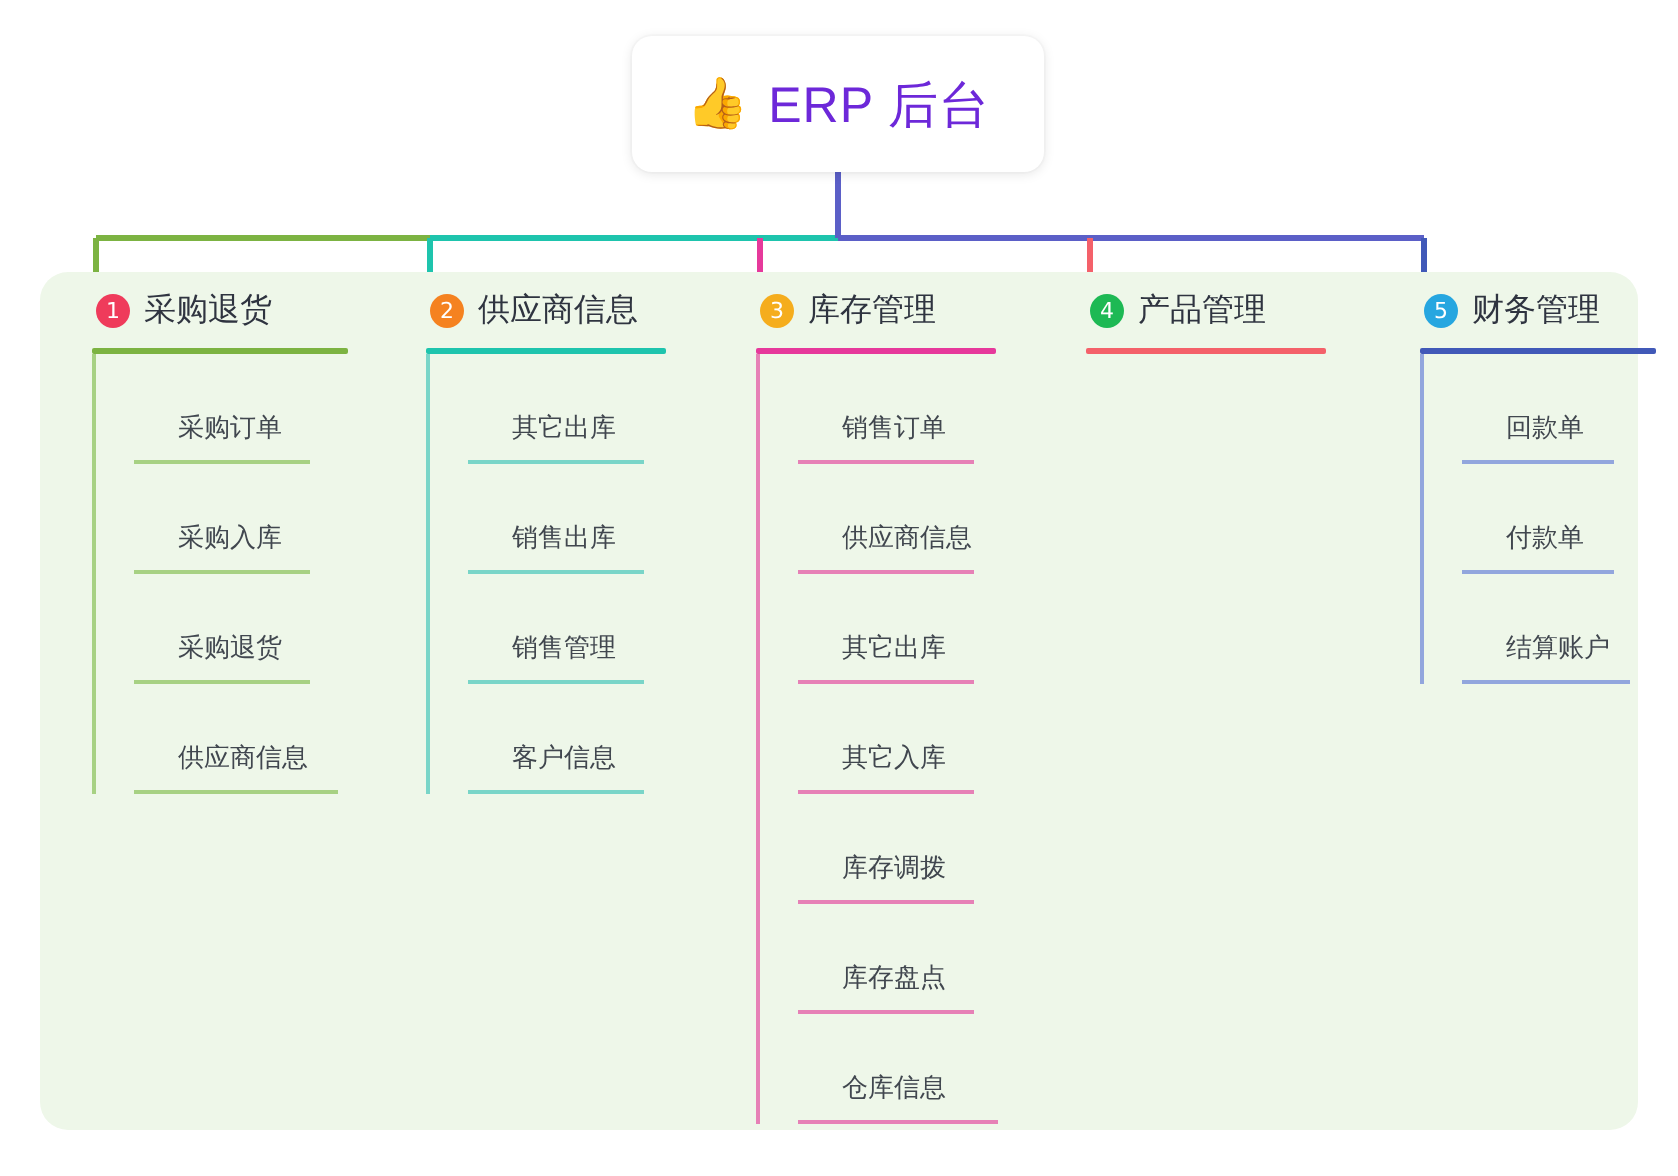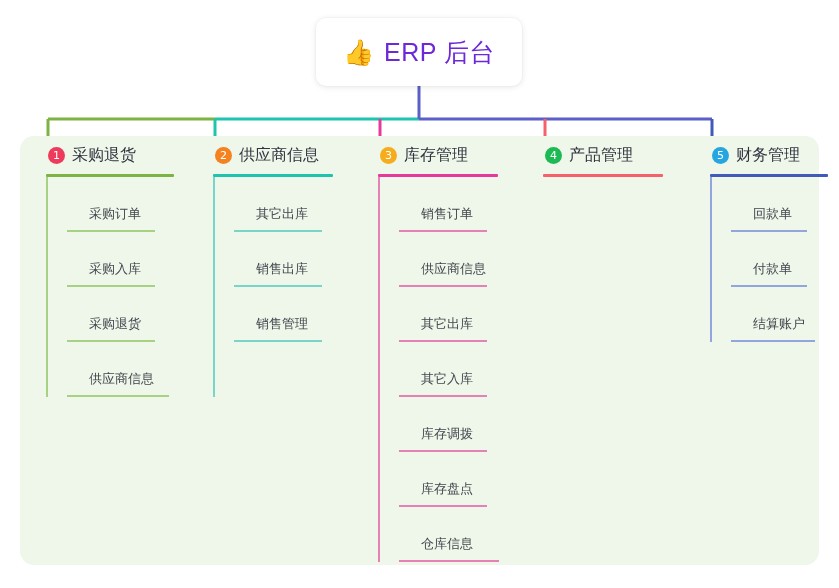--- a/index.html
+++ b/index.html
@@ -203,20 +203,24 @@
           <div class="leaf-underline" style="width: 88px; background: rgb(121, 213, 200);"></div>
         </div>
         <div class="leaf">
           <span class="leaf-label">销售出库</span>
           <div class="leaf-underline" style="width: 88px; background: rgb(121, 213, 200);"></div>
         </div>
         <div class="leaf">
           <span class="leaf-label">销售管理</span>
           <div class="leaf-underline" style="width: 88px; background: rgb(121, 213, 200);"></div>
         </div>
+        <div class="leaf">
+          <span class="leaf-label">客户信息</span>
+          <div class="leaf-underline" style="width: 88px; background: rgb(121, 213, 200);"></div>
+        </div>
       </div>
     </div>
     <div class="column" style="left: 360px;">
       <div class="col-header">
         <span class="badge" style="background: rgb(245, 173, 29);">3</span>
         <span class="col-title">库存管理</span>
       </div>
       <div class="col-rule" style="width: 120px; background: rgb(230, 57, 155);"></div>
       <div class="leaf-list">
         <div class="leaf-spine" style="background: rgb(230, 129, 182); height: 385px;"></div>

